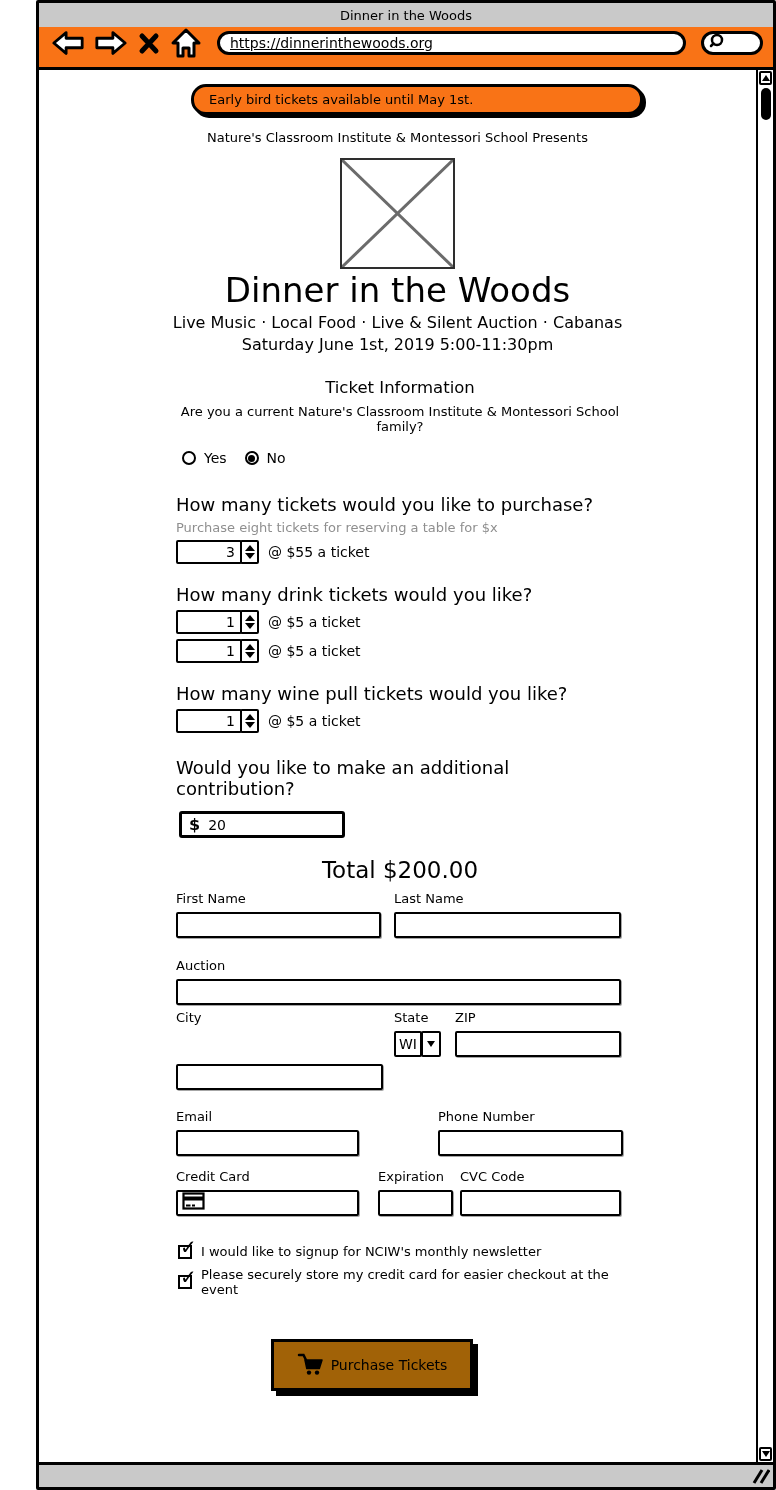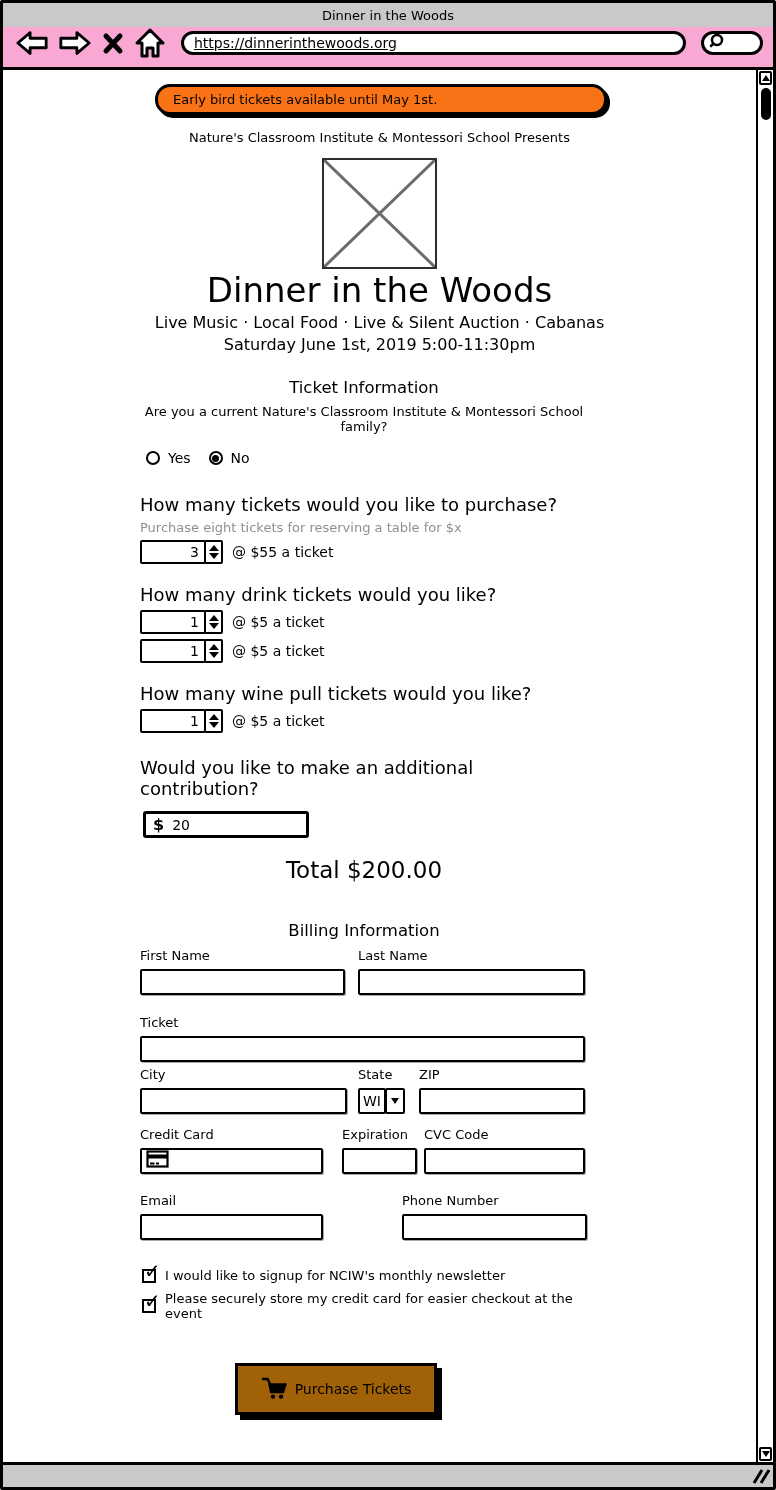--- a/index.html
+++ b/index.html
@@ -3,29 +3,29 @@
 <meta charset="utf-8">
 <style>
   * { box-sizing: border-box; }
   html,body { margin:0; padding:0; }
   body {
     width:776px; height:1490px; position:relative; overflow:hidden;
     font-family:"DejaVu Sans", sans-serif; color:#000; background:#fff;
   }
   .window {
     position:absolute; inset:0; border:3px solid #000; border-radius:2px;
-    display:flex; flex-direction:column; background:#fff;
+    display:flex; flex-direction:column; background:#fff;margin-left:36px;
   }
   
   .titlebar {
     height:24px; background:#c9c9c9; display:flex;
     align-items:center; justify-content:center; font-size:13px; flex:0 0 auto;
   }
   .toolbar {
-    height:43px; background:#f9a8d4; border-bottom:3px solid #000;
+    height:43px; background:#f97316; border-bottom:3px solid #000;
     display:flex; align-items:center; padding:0 10px 8px 12px; gap:9px; flex:0 0 auto;
   }
   .navicon { display:flex; align-items:center; justify-content:center; }
   .urlbar {
     flex:1; height:24px; border:3px solid #000; border-radius:12px; background:#fff;
     display:flex; align-items:center; padding:0 10px; font-size:14px; margin:0 6px;
   }
   .urlbar span { text-decoration:underline; white-space:nowrap; overflow:hidden; }
   .searchpill {
     width:62px; height:24px; border:3px solid #000; border-radius:12px; background:#fff;
@@ -104,21 +104,21 @@
   .fgroup { display:flex; flex-direction:column; }
   .flabel { font-size:13px; margin-bottom:6px; }
   .tbox {
     height:26px; border:2px solid #000; border-radius:2px; background:#fff;
     box-shadow:1px 1px 0 rgba(0,0,0,0.35);
   }
   .mt8 { margin-top:8px; } .mt20 { margin-top:20px; } .mt5 { margin-top:5px; }
   .mt19 { margin-top:19px; } .mt13 { margin-top:13px; }
   .w-fn { width:205px; } .sp13 { width:13px; } .w-ln { width:227px; }
   .w-addr { width:445px; }
-  .w-city { width:207px; } .sp11 { width:11px; } .sp14 { width:14px; }
+  .w-city { width:207px;gap:33px; } .sp11 { width:11px; } .sp14 { width:14px; }
   .w-zip { width:166px; }
   .w-email { width:183px; } .sp79 { width:79px; } .w-phone { width:185px; }
   .w-cc { width:183px; } .sp19 { width:19px; } .w-exp { width:75px; } .sp7 { width:7px; } .w-cvc { width:161px; }
   .state-wrap { display:flex; }
   .state-val { width:28px; height:26px; border:2px solid #000; border-radius:2px; background:#fff;
                display:flex; align-items:center; justify-content:center; font-size:14px; }
   .state-arrow { width:20px; height:26px; border:2px solid #000; border-radius:2px; margin-left:-1px; background:#fff;
                display:flex; align-items:center; justify-content:center; }
   .tbox.ccfield { display:flex; align-items:center; padding-left:4px; }
   
@@ -264,37 +264,36 @@
         </div>
 
         <div class="question q-mt-c">Would you like to make an additional contribution?</div>
         <div class="contrib-box">
           <span class="cur">$</span>
           <span class="cval">20</span>
         </div>
 
         <div class="total">Total $200.00</div>
 
-        <div class="sec-heading billing">Billing Information</div>
 
         <div class="frow mt8">
           <div class="fgroup w-fn">
             <span class="flabel">First Name</span>
             <div class="tbox"></div>
           </div>
           <div class="sp13"></div>
           <div class="fgroup w-ln">
             <span class="flabel">Last Name</span>
             <div class="tbox"></div>
           </div>
         </div>
 
         <div class="frow mt20">
           <div class="fgroup w-addr">
-            <span class="flabel">Ticket</span>
+            <span class="flabel">Auction</span>
             <div class="tbox"></div>
           </div>
         </div>
 
         <div class="frow mt5">
           <div class="fgroup w-city">
             <span class="flabel">City</span>
             <div class="tbox"></div>
           </div>
           <div class="sp11"></div>
@@ -303,20 +302,32 @@
             <div class="state-wrap">
               <span class="state-val">WI</span>
               <span class="state-arrow">
                   <span class="tri-down"></span>
                 </span>
             </div>
           </div>
           <div class="sp14"></div>
           <div class="fgroup w-zip">
             <span class="flabel">ZIP</span>
+            <div class="tbox"></div>
+          </div>
+        </div>
+
+        <div class="frow mt19">
+          <div class="fgroup w-email">
+            <span class="flabel">Email</span>
+            <div class="tbox"></div>
+          </div>
+          <div class="sp79"></div>
+          <div class="fgroup w-phone">
+            <span class="flabel">Phone Number</span>
             <div class="tbox"></div>
           </div>
         </div>
 
         <div class="frow mt13">
           <div class="fgroup w-cc">
             <span class="flabel">Credit Card</span>
             <div class="tbox ccfield">
               <span>
                 <svg width="23" height="18" viewBox="0 0 23 18">
@@ -333,32 +344,20 @@
             <span class="flabel">Expiration</span>
             <div class="tbox"></div>
           </div>
           <div class="sp7"></div>
           <div class="fgroup w-cvc">
             <span class="flabel">CVC Code</span>
             <div class="tbox"></div>
           </div>
         </div>
 
-        <div class="frow mt19">
-          <div class="fgroup w-email">
-            <span class="flabel">Email</span>
-            <div class="tbox"></div>
-          </div>
-          <div class="sp79"></div>
-          <div class="fgroup w-phone">
-            <span class="flabel">Phone Number</span>
-            <div class="tbox"></div>
-          </div>
-        </div>
-
         <div class="checks">
           <div class="checkrow">
             <span class="cbox">
                 <span class="mark">✓</span>
               </span>
             <span>I would like to signup for NCIW's monthly newsletter</span>
           </div>
           <div class="checkrow">
             <span class="cbox">
                 <span class="mark">✓</span>

